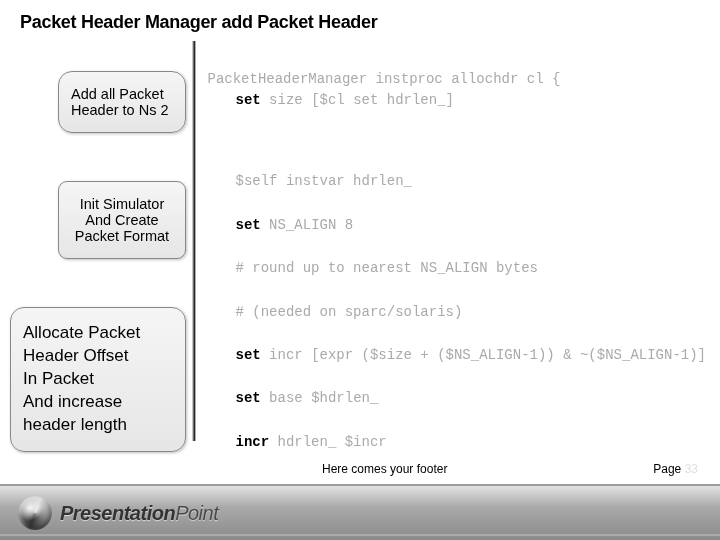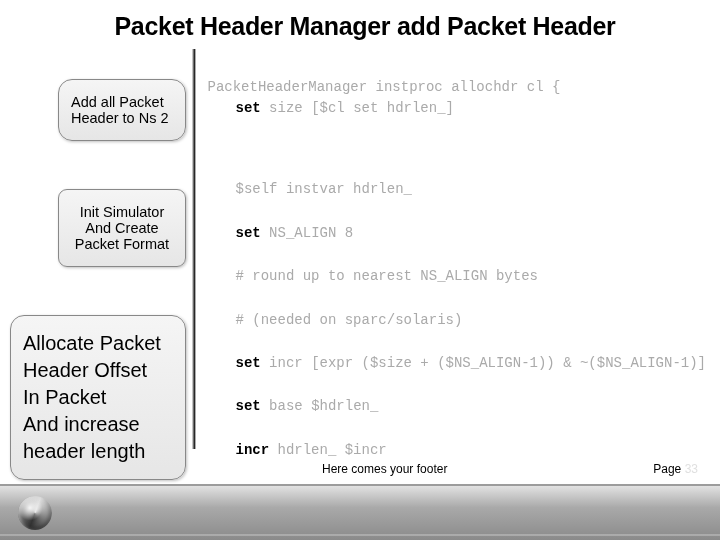--- a/index.html
+++ b/index.html
@@ -6,25 +6,24 @@
   body {
     width: 720px;
     height: 540px;
     background: #fff;
     font-family: Arial, Helvetica, sans-serif;
     position: relative;
     overflow: hidden;
   }
   .title {
     padding: 12px 10px 8px 20px;
-    font-size: 25px;
+    font-size: 18px;
     font-weight: bold;
     color: #000;
     letter-spacing: -0.3px;
-    text-align: center;
   }
   .content {
     display: flex;
     padding: 0 10px;
     height: 400px;
   }
   .left-col {
     width: 295px;
     display: flex;
     flex-direction: column;
@@ -34,21 +33,21 @@
   .box {
     border: 1.5px solid #888;
     border-radius: 14px;
     background: linear-gradient(to bottom, #f5f5f5 0%, #e6e6e6 100%);
     box-shadow: 1px 1px 3px rgba(0,0,0,0.25);
     padding: 14px 12px;
     color: #000;
   }
   .box.serif { font-family: Liberation Sans, sans-serif; font-size: 14.5px; margin-left: 48px; }
   .box.serif.center { text-align: center; border-radius: 9px; }
-  .box.sans { font-family: Arial, sans-serif; font-size: 20px; line-height: 1.35; }
+  .box.sans { font-family: Arial, sans-serif; font-size: 17px; line-height: 1.35; }
   .box .line { display: block; }
   .divider {
     width: 6px;
     margin: 0 6px;
     background: linear-gradient(to right, #eee 0%, #555 45%, #000 55%, #eee 100%);
     height: 100%;
   }
   .right-col {
     flex: 1;
     padding: 6px 4px 0 6px;
@@ -168,14 +167,17 @@
 
 <div class="footer-center">Here comes your footer</div>
 <div class="footer-right">
   <span>Page</span>
   <span class="pg">33</span>
 </div>
 
 <div class="footer-bar">
   <div class="logo">
     <div class="logo-swirl"></div>
+    <div class="logo-text">
+      <span class="bold">Presentation</span><span class="light">Point</span>
+    </div>
   </div>
 </div>
 
 </body></html>

